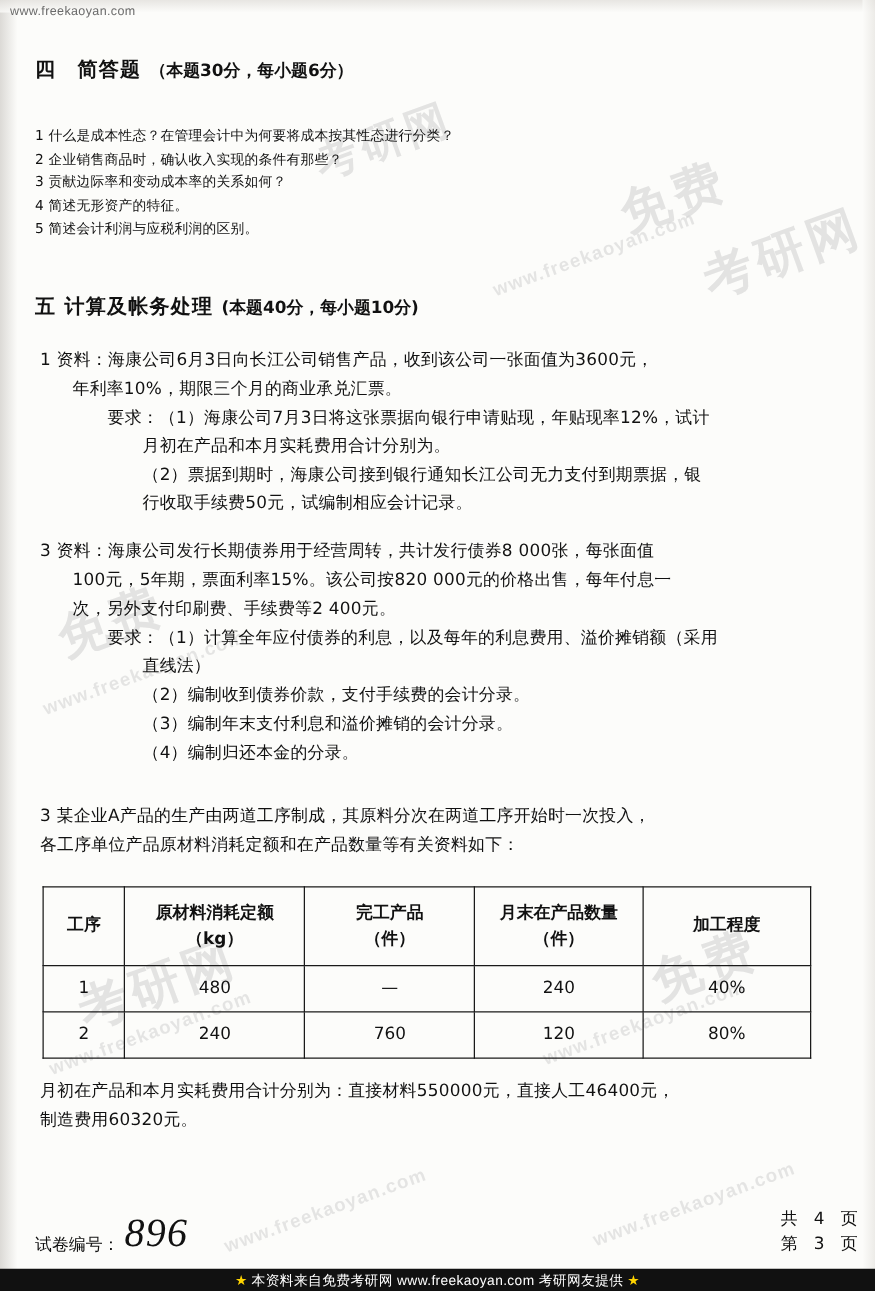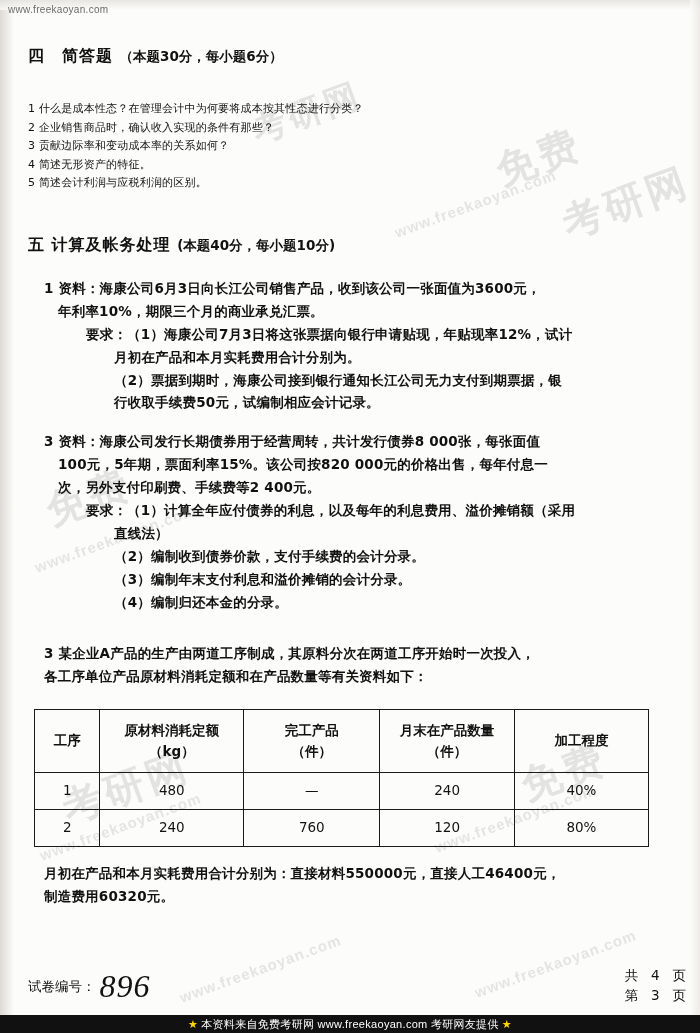--- a/index.html
+++ b/index.html
@@ -98,24 +98,23 @@
   .gap-lg { height: 26px; }
   .gap-md { height: 14px; }
 
   .q-line {
     margin: 1.5px 0;
     font-size: 11px;
     letter-spacing: .2px;
   }
 
   .para {
-    margin: 2px 16px;
+    margin: 2px 4px;
     font-size: 13.5px;
     letter-spacing: .2px;
-    font-weight: bold;
   }
   .indent1 { margin-left: 30px; }
   .indent2 { margin-left: 58px; }
   .indent3 { margin-left: 86px; }
 
   table.prod {
     border-collapse: collapse;
     width: 615px;
     margin-top: 22px;
     margin-left: 6px;
@@ -148,21 +147,21 @@
     bottom: 28px;
     font-size: 13.5px;
   }
   .footer-row {
     display: flex;
     justify-content: space-between;
     align-items: flex-end;
   }
   .exam-no {
     display: flex;
-    align-items: center;
+    align-items: flex-end;
     gap: 4px;
   }
   .handwrite {
     font-family: "Liberation Serif", serif;
     font-size: 32px;
     font-style: italic;
     letter-spacing: 1px;
   }
   .pages {
     line-height: 1.5;

